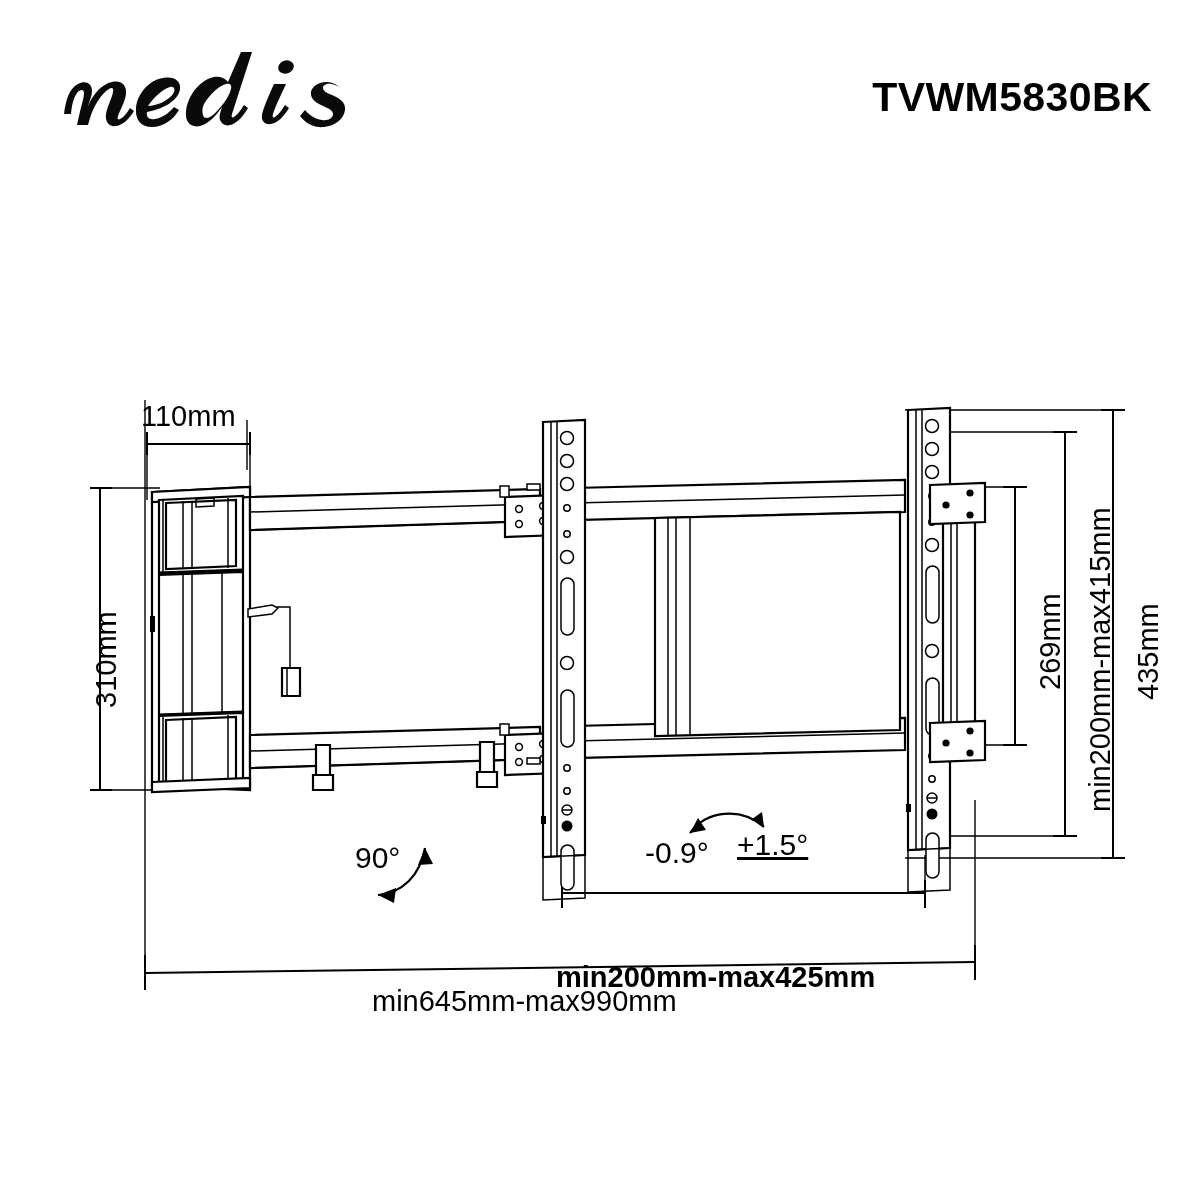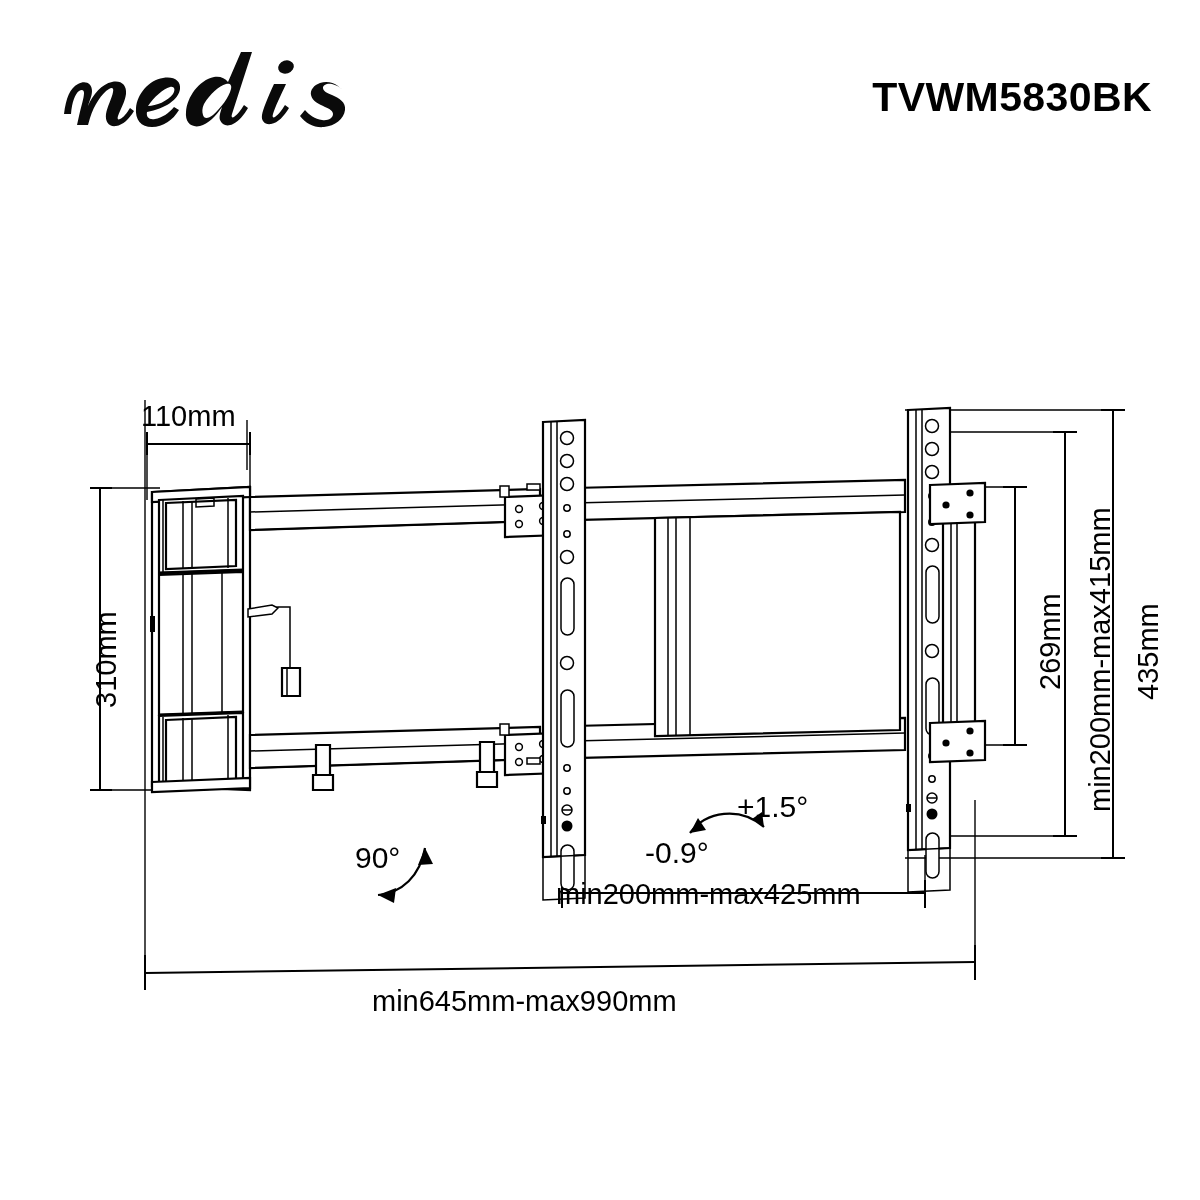--- a/index.html
+++ b/index.html
@@ -347,23 +347,23 @@
   <div class="dim" style="left:141px; top:402px;text-align:right;">110mm</div>
 
   <div class="dim rot" style="left:92px; top:708px;">310mm</div>
 
   <div class="dim rot" style="left:1036px; top:690px;">269mm</div>
 
   <div class="dim rot" style="left:1086px; top:812px;">min200mm-max415mm</div>
 
   <div class="dim rot" style="left:1134px; top:700px;">435mm</div>
 
-  <div class="dim" style="left:556px; top:880px;">min200mm-max425mm</div>
+  <div class="dim" style="left:556px; top:963px;font-weight:bold;">min200mm-max425mm</div>
 
   <div class="dim" style="left:372px; top:944px;margin-top:43px;">min645mm-max990mm</div>
 
   <div class="ang" style="left:355px; top:843px;">90°</div>
 
   <div class="ang" style="left:645px; top:838px;">-0.9°</div>
 
-  <div class="ang" style="left:737px; top:792px;">+1.5°</div>
+  <div class="ang" style="left:737px; top:830px;text-decoration:underline;">+1.5°</div>
 
 </div>
 
 </body></html>

